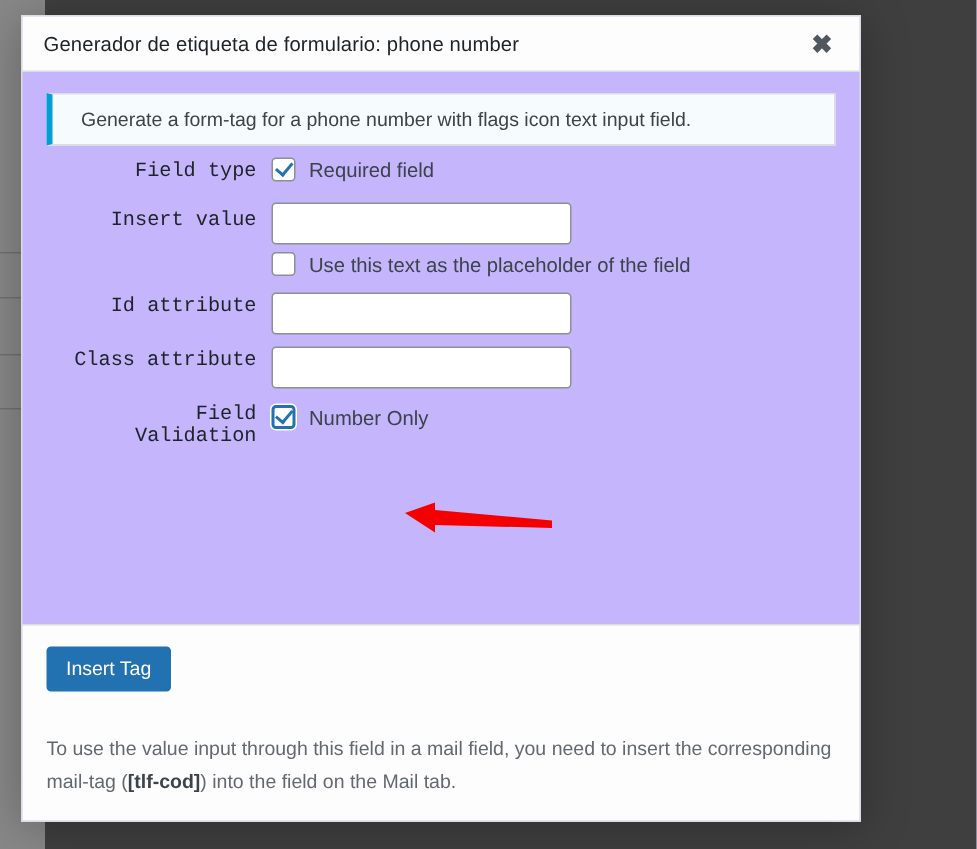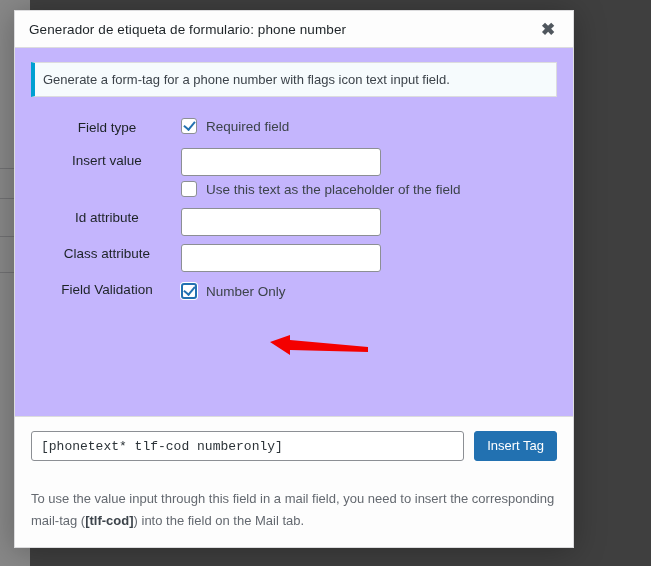--- a/index.html
+++ b/index.html
@@ -97,41 +97,42 @@
     box-sizing: border-box;
     overflow: hidden;
     position: relative;
   }
 
   
   #description-notice {
     border: 1px solid #dcdcde;
     border-left: 4px solid #00a0d2;
     background: #f6fbfd;
-    padding: 9px 8px;
+    padding: 9px 19px;
     font-size: 13px;
     color: #3c434a;
     box-sizing: border-box;
-    margin-bottom: 14px;
+    margin-bottom: 1px;
   }
 
   
   #form-table {
     width: 100%;
     border-collapse: collapse;
   }
   #form-table th {
-    text-align: center;
+    text-align: right;
     vertical-align: top;
     font-weight: 400;
     font-size: 13.5px;
     color: #1d2327;
     width: 150px;
     padding: 9px 10px 9px 12px;
     box-sizing: border-box;
+    font-family: Liberation Mono, monospace;
   }
   #form-table td {
     vertical-align: top;
     padding: 4px 0 4px 0;
   }
   #form-table tr.row-tight th { padding-top: 6px; }
 
   .text-input {
     width: 200px;
     height: 28px;
@@ -363,21 +364,20 @@
     </table>
 
     <svg id="annotation-arrow" viewBox="0 0 100 26">
       <polygon points="0,9 20,2 20,7 98,14 98,19 20,17 20,22" fill="#f40000"></polygon>
     </svg>
 
   </div>
 
   <div id="modal-footer">
     <div id="tag-row">
-      <input id="tag-input" type="text" value="[phonetext* tlf-cod numberonly]" style="">
       <button id="insert-tag-btn">Insert Tag</button>
     </div>
     <div id="mail-tag-help">
       <span>To use the value input through this field in a mail field, you need to insert the corresponding mail-tag (</span><b>[tlf-cod]</b><span>) into the field on the Mail tab.</span>
     </div>
   </div>
 
 </div>
 
 </body></html>

